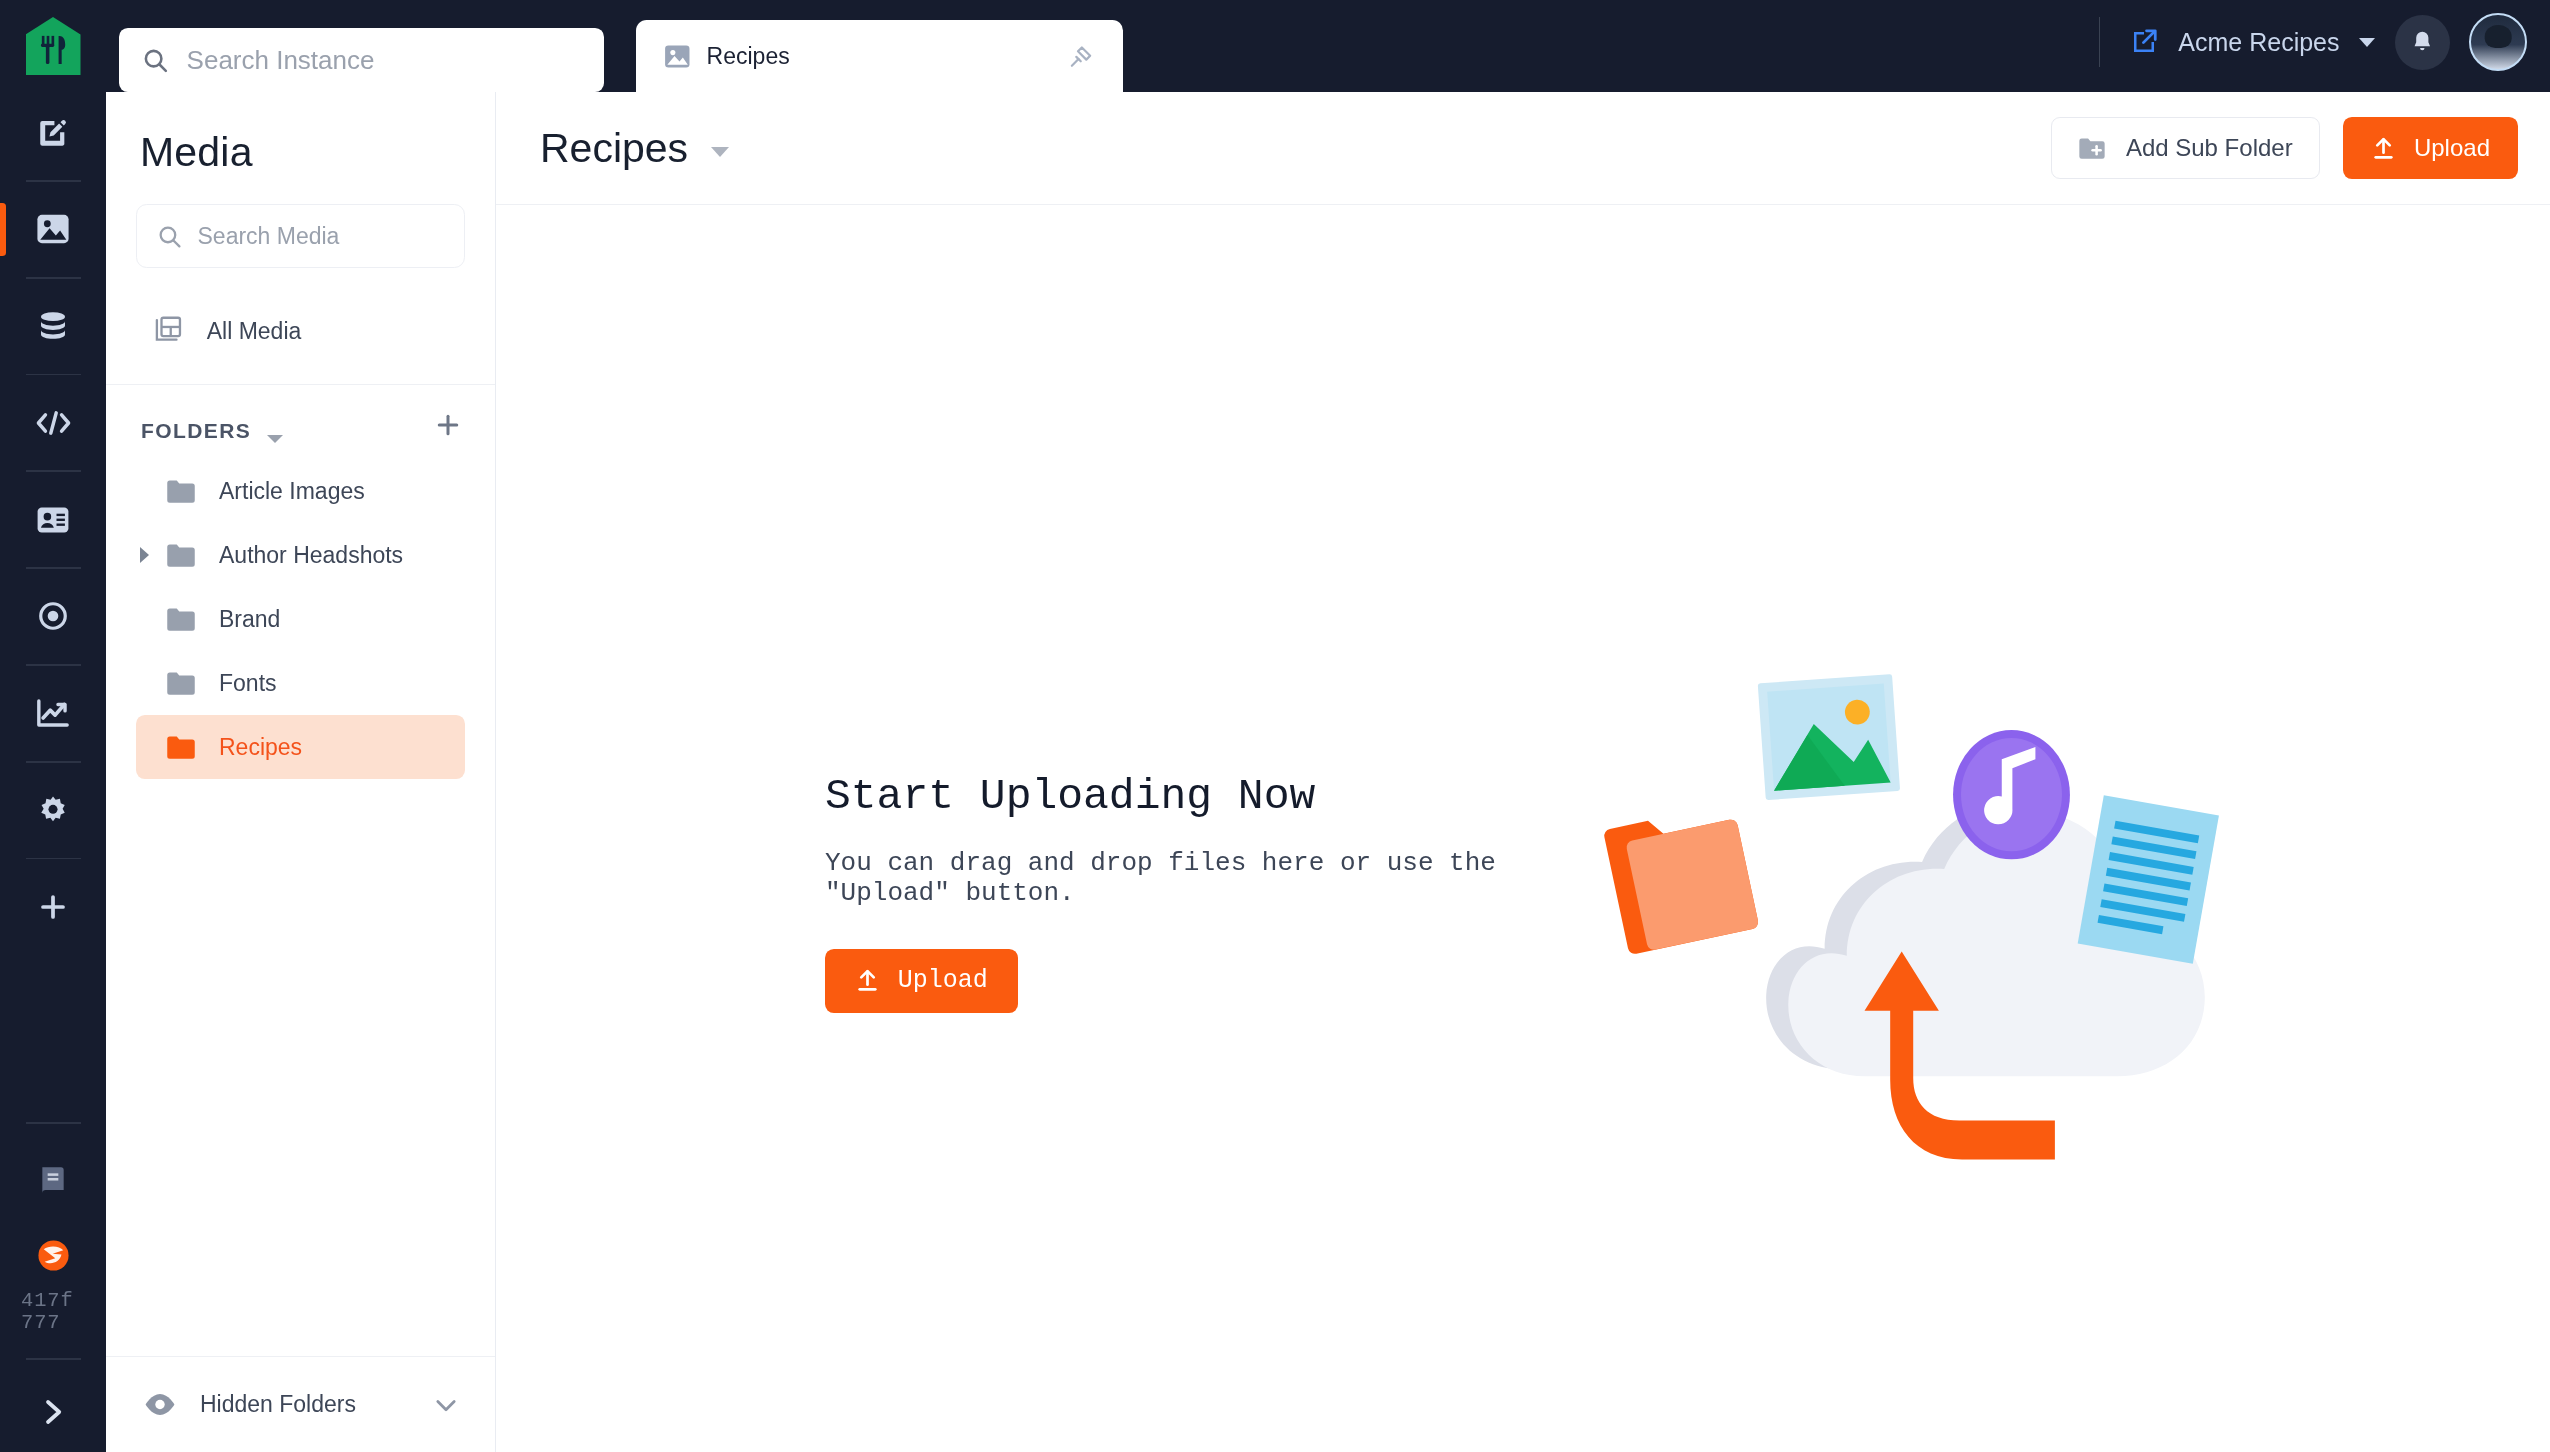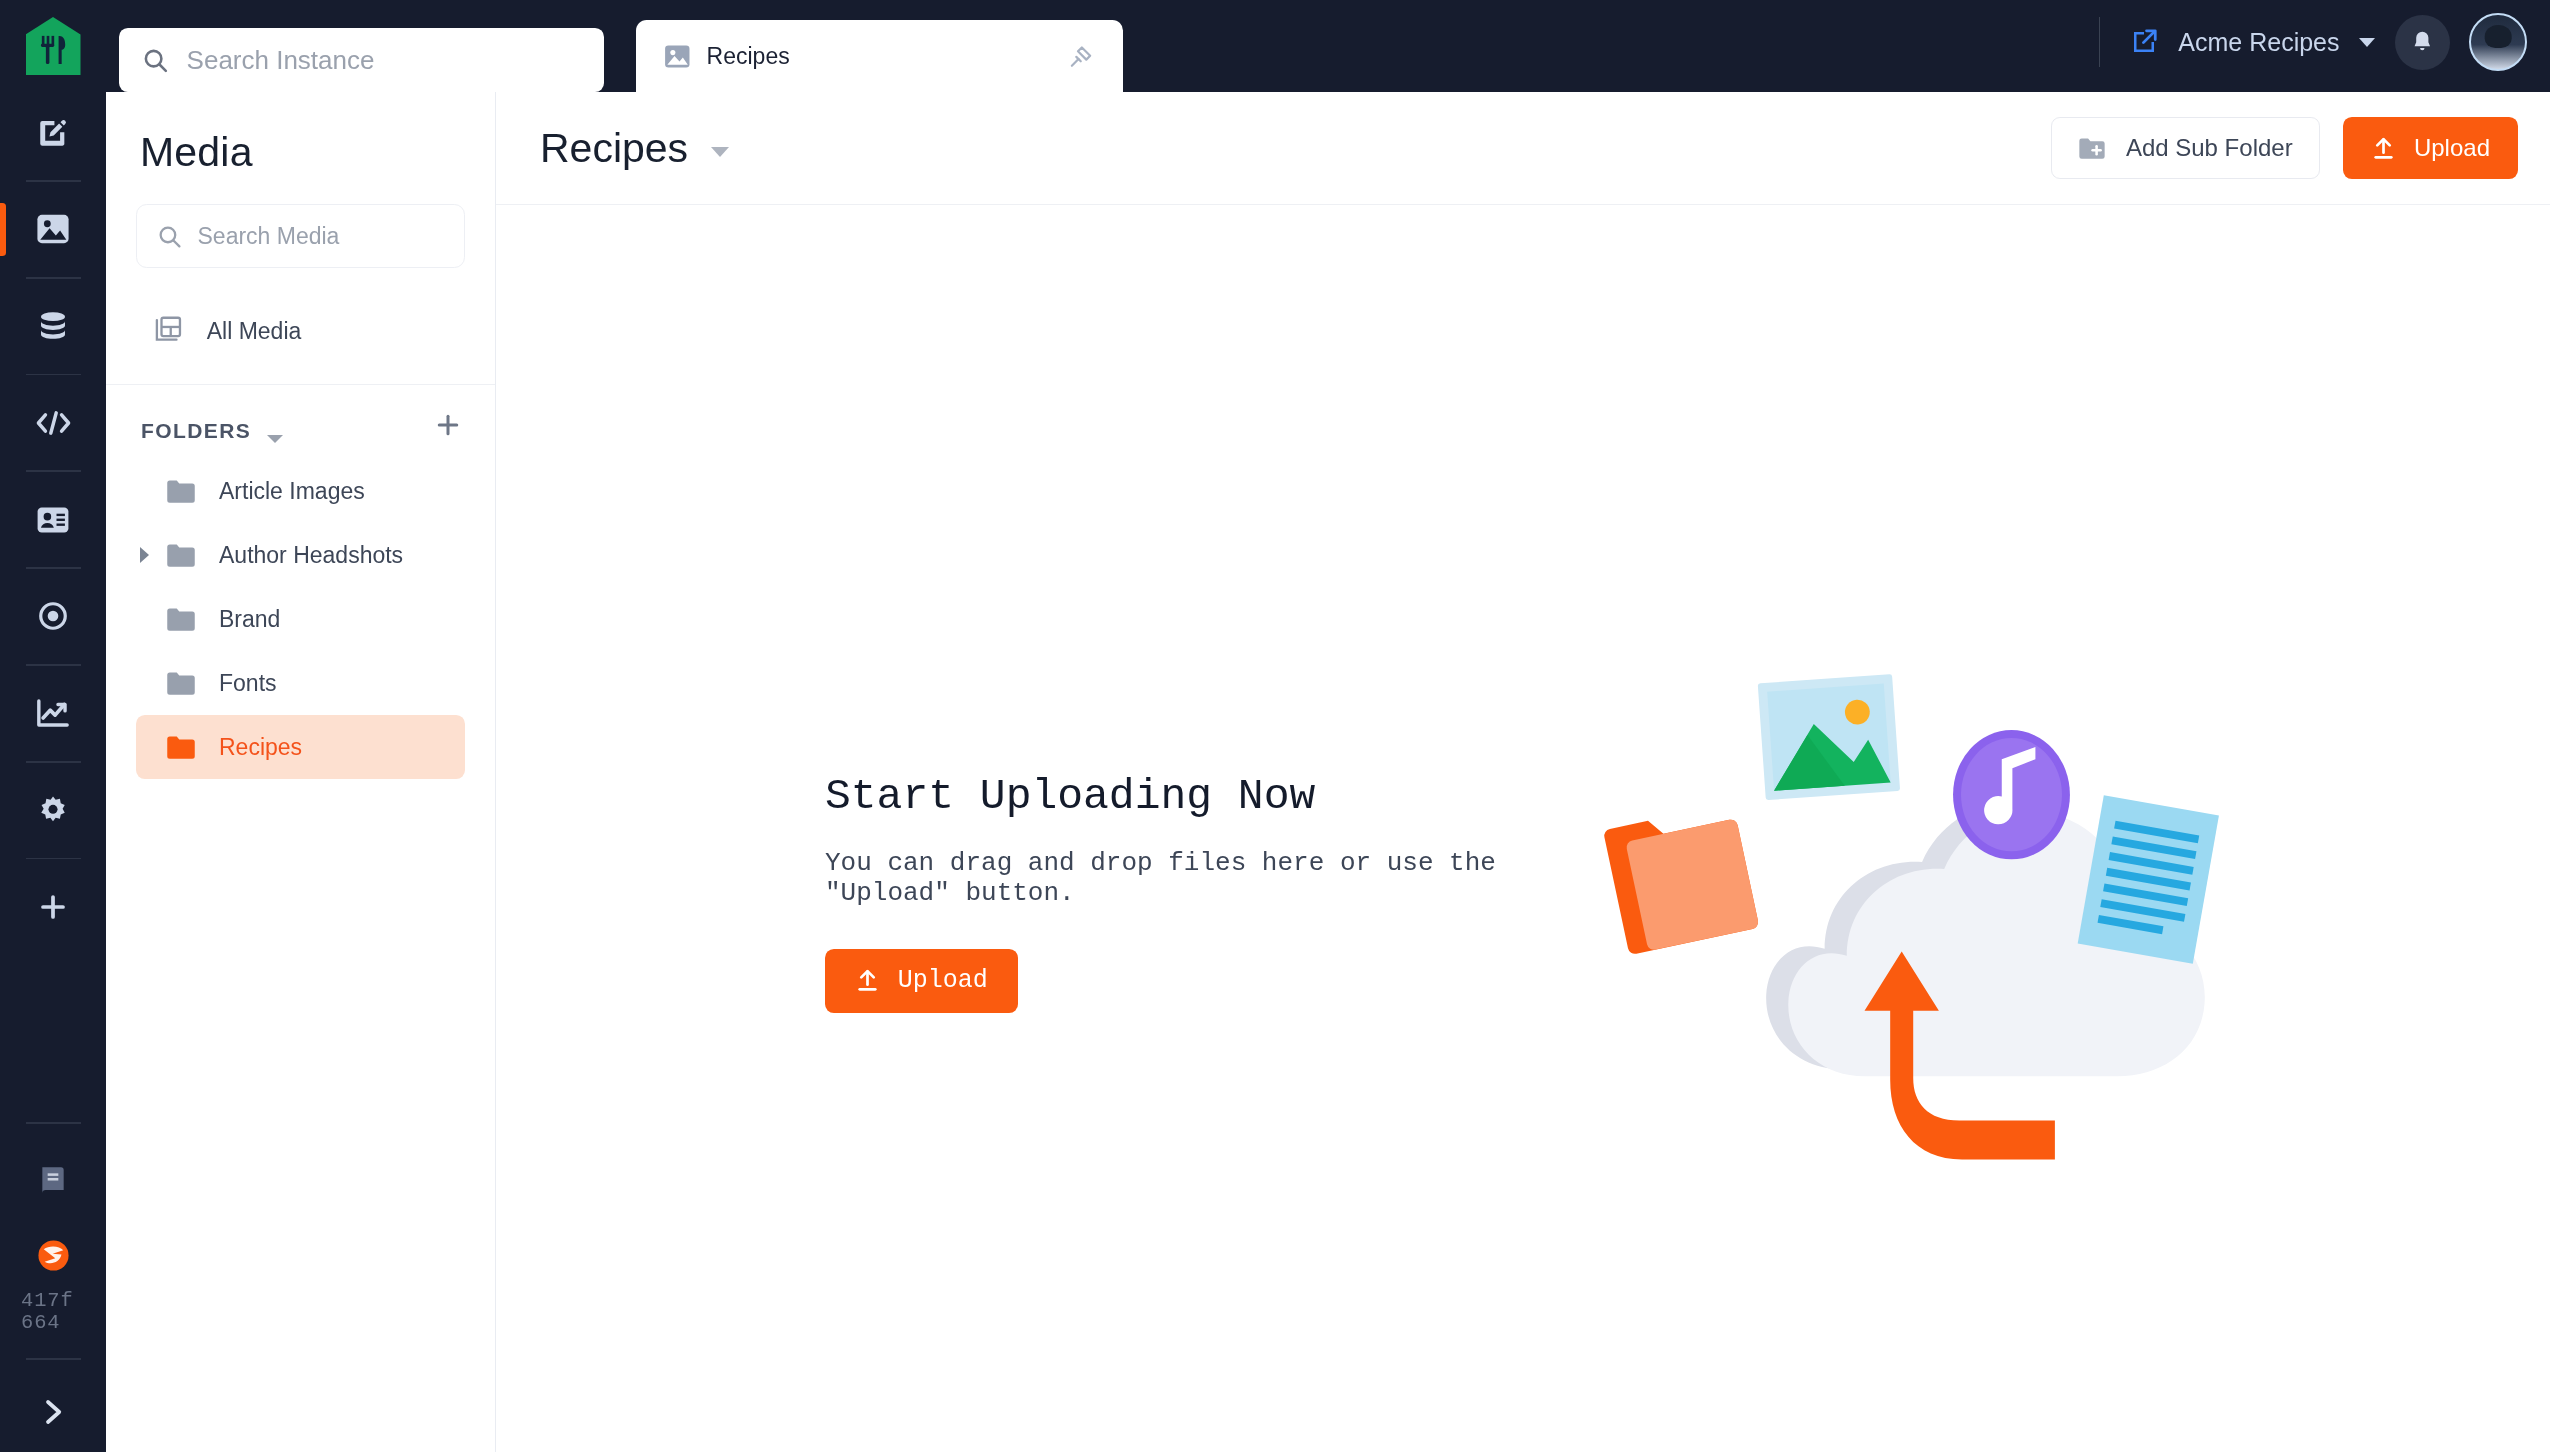--- a/index.html
+++ b/index.html
@@ -353,21 +353,21 @@
       </svg>
     </div>
     <div class="rail-item" style="height:69px">
       <svg width="39" height="39" viewBox="0 0 44 44">
         <circle cx="22" cy="22" r="17" fill="#fa5b0f"></circle>
         <path d="M11 15 C17 10 29 11 33 16 L21 20 L31 21 C29 30 19 33 12 29 L24 25 Z" fill="#ffffff" opacity="0.92"></path>
       </svg>
     </div>
     <div class="version">
       <div>417f</div>
-      <div>664</div>
+      <div>777</div>
     </div>
     <div class="rail-sep" style="margin:23px 0 12.4px"></div>
     <div class="rail-item" style="height:80px">
       <svg width="30" height="30" viewBox="0 0 24 24" fill="none" stroke="#dbe3f0" stroke-width="3" stroke-linecap="round" stroke-linejoin="round">
         <polyline points="8,4 17,12 8,20"></polyline>
       </svg>
     </div>
   </div>
 </div>
 
@@ -433,20 +433,30 @@
       <span class="fname">Fonts</span>
     </div>
     <div class="folder-row selected">
       <svg class="ficon" width="30" height="25" viewBox="0 0 24 20">
         <path d="M1 3.2a2 2 0 0 1 2-2h5.6l2 2.4H21a2 2 0 0 1 2 2V17a2 2 0 0 1-2 2H3a2 2 0 0 1-2-2Z" fill="#fa5b0f"></path>
       </svg>
       <span class="fname">Recipes</span>
     </div>
   </div>
 
+  <div class="hidden-folders">
+    <svg width="34" height="25" viewBox="0 0 26 18">
+      <path d="M13 1C6.5 1 2 9 2 9s4.5 8 11 8 11-8 11-8-4.5-8-11-8Z" fill="#8e96a5"></path>
+      <circle cx="13" cy="9" r="3.6" fill="#ffffff"></circle>
+    </svg>
+    <span class="hf-label">Hidden Folders</span>
+    <svg class="hf-chev" width="28" height="28" viewBox="0 0 24 24" fill="none" stroke="#8e96a5" stroke-width="2.4" stroke-linecap="round" stroke-linejoin="round">
+      <polyline points="5,9 12,16 19,9"></polyline>
+    </svg>
+  </div>
 </div>
 
 <div class="main">
   <div class="main-header">
     <span class="page-title">Recipes</span>
     <div class="title-caret"></div>
     <div class="hdr-actions">
       <div class="btn-outline">
         <svg width="28" height="23" viewBox="0 0 24 20">
           <path d="M1 3.2a2 2 0 0 1 2-2h5.6l2 2.4H21a2 2 0 0 1 2 2V17a2 2 0 0 1-2 2H3a2 2 0 0 1-2-2Z" fill="#a3abb8"></path>

